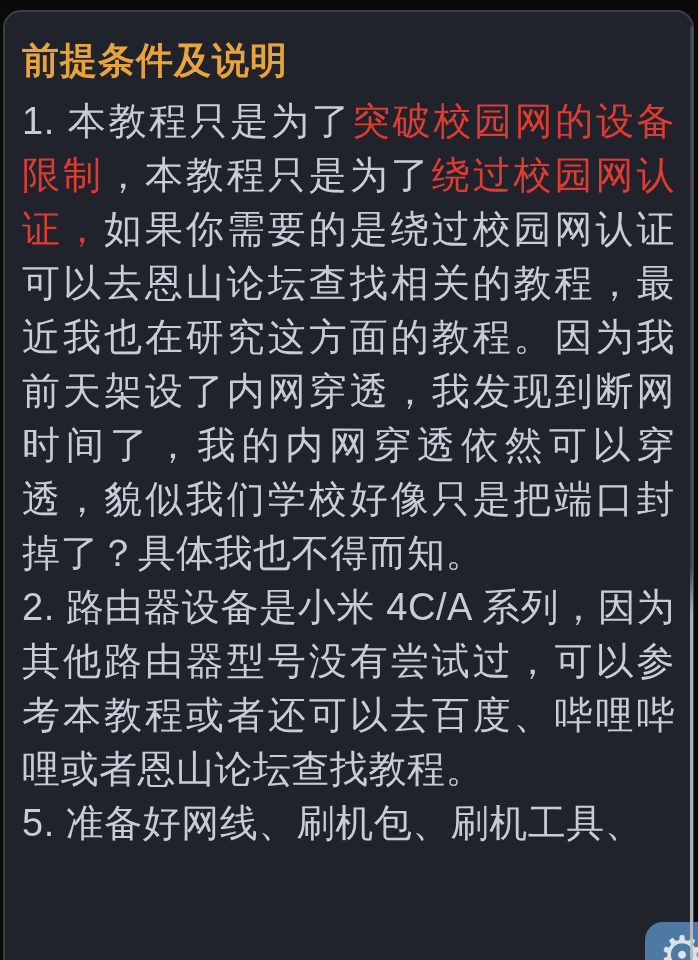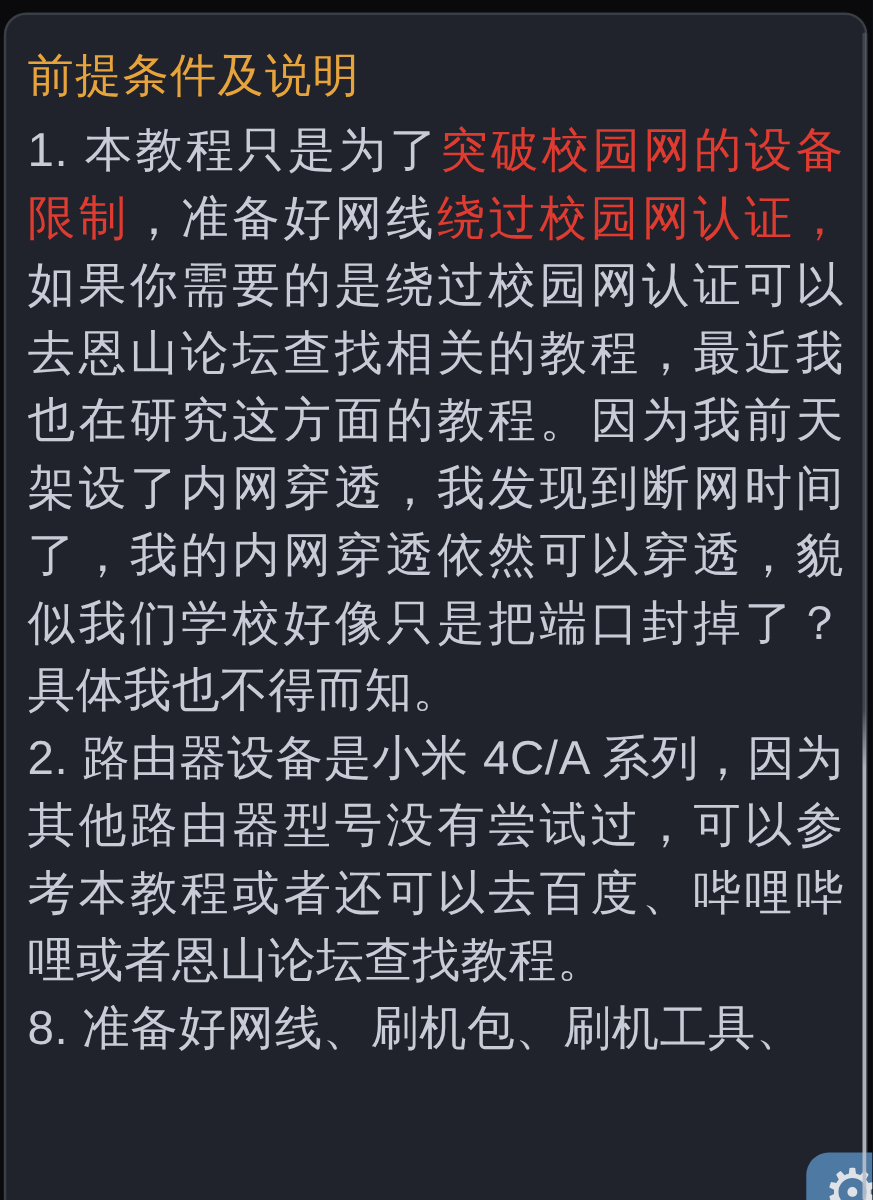--- a/index.html
+++ b/index.html
@@ -20,21 +20,21 @@
   .stage{position:relative;width:698px;height:960px;overflow:hidden;background:var(--bg-outer);}
   .panel{
     position:absolute;left:3px;top:10px;width:691px;height:966px;
     background:var(--panel-bg);
     border:2px solid var(--panel-border);
     border-radius:18px;
     padding:26px 17px 0 17px;
     z-index:1;
   }
   .heading{
-    font-size:37px;line-height:46px;font-weight:400;
+    font-size:37px;line-height:46px;font-weight:700;
     color:var(--accent-yellow);
     margin:0 0 10px 0;
     letter-spacing:1px;
   }
   .para{
     font-size:38px;line-height:54px;
     color:var(--body-text);
     text-align:justify;
     letter-spacing:0.5px;
   }
@@ -70,23 +70,23 @@
   }
 </style>
 </head>
 <body>
 
 <div class="stage">
 
   <div class="panel">
     <h1 class="heading">前提条件及说明</h1>
     <div id="article-body">
-        <p class="para"><span class="txt">1. 本教程只是为了</span><span class="hl-red">突破校园网的设备限制</span><span class="txt">，准备好网线</span><span class="hl-red">绕过校园网认证，</span><span class="txt">如果你需要的是绕过校园网认证可以去恩山论坛查找相关的教程，最近我也在研究这方面的教程。因为我前天架设了内网穿透，我发现到断网时间了，我的内网穿透依然可以穿透，貌似我们学校好像只是把端口封掉了？具体我也不得而知。</span></p>
+        <p class="para"><span class="txt">1. 本教程只是为了</span><span class="hl-red">突破校园网的设备限制</span><span class="txt">，本教程只是为了</span><span class="hl-red">绕过校园网认证，</span><span class="txt">如果你需要的是绕过校园网认证可以去恩山论坛查找相关的教程，最近我也在研究这方面的教程。因为我前天架设了内网穿透，我发现到断网时间了，我的内网穿透依然可以穿透，貌似我们学校好像只是把端口封掉了？具体我也不得而知。</span></p>
         <p class="para"><span class="txt">2. 路由器设备是小米 4C/A 系列，因为其他路由器型号没有尝试过，可以参考本教程或者还可以去百度、哔哩哔哩或者恩山论坛查找教程。</span></p>
-        <p class="para"><span class="txt">8. 准备好网线、刷机包、刷机工具、</span></p>
+        <p class="para"><span class="txt">5. 准备好网线、刷机包、刷机工具、</span></p>
       </div>
   </div>
 
   <div class="scrollbar"></div>
 
   <button class="settings-btn">
     <span class="gear">⚙</span>
   </button>
 
 </div>

